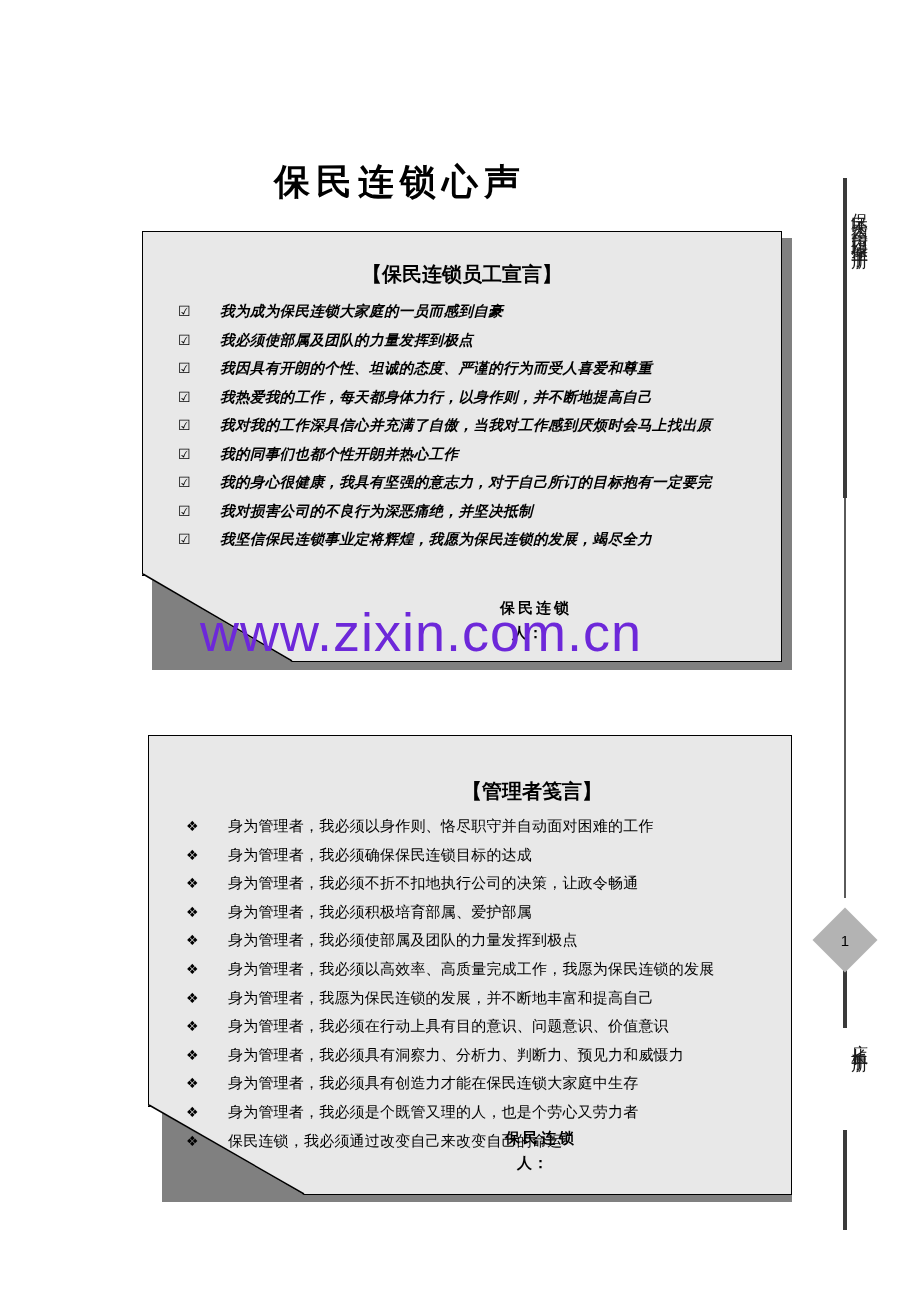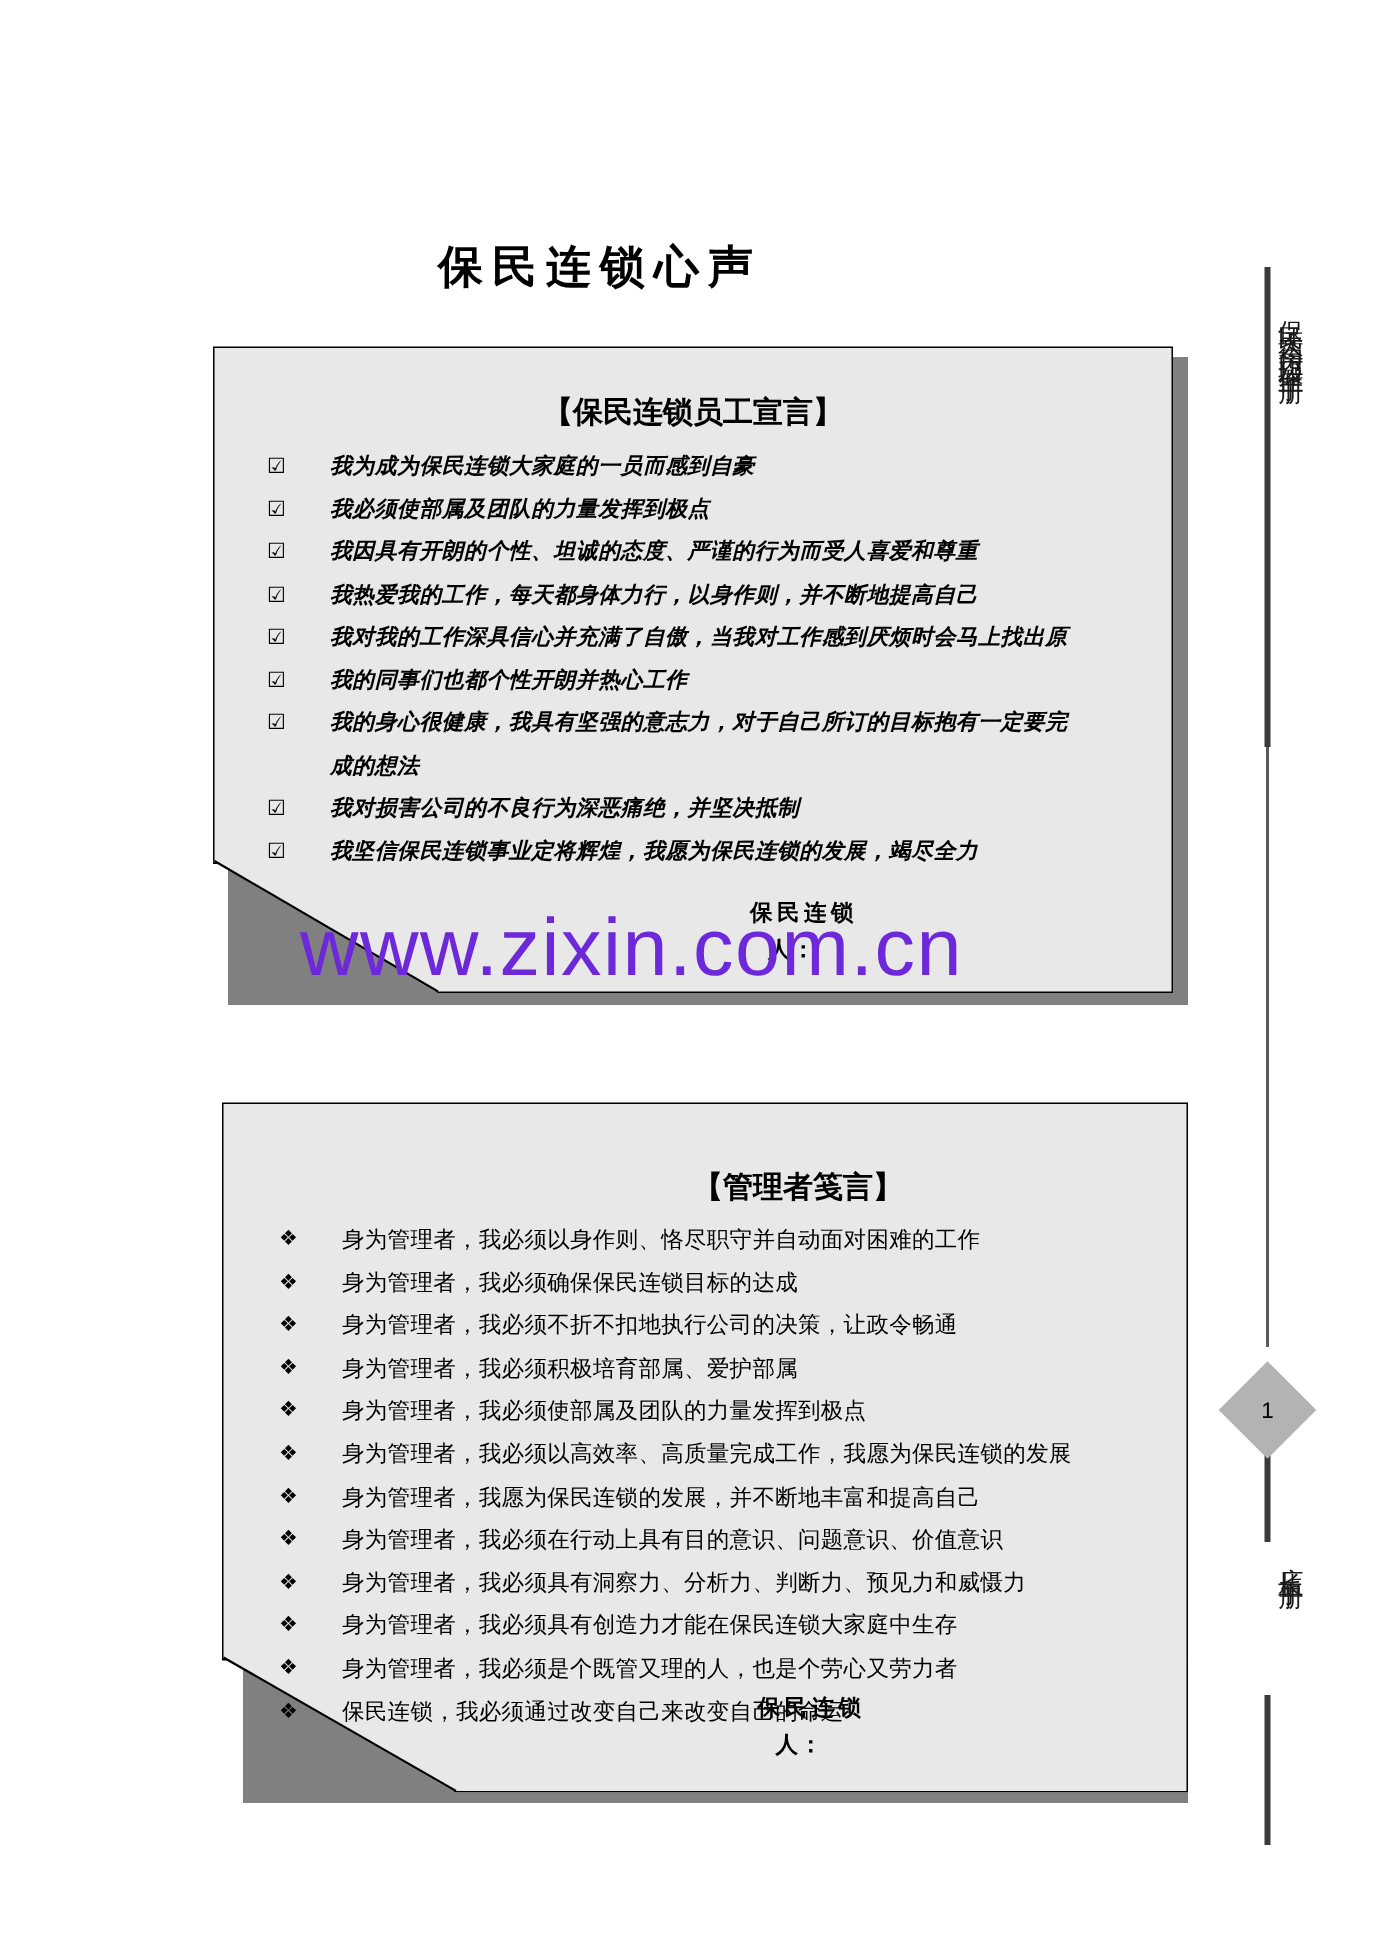--- a/index.html
+++ b/index.html
@@ -16,21 +16,21 @@
     color: #000;
   }
 
   
   .page-title {
     position: absolute;
     left: 0;
     top: 158px;
     width: 800px;
     text-align: center;
-    font-size: 30px;
+    font-size: 36px;
     font-weight: bold;
     letter-spacing: 6px;
     font-family: "DejaVu Sans", "Liberation Sans", sans-serif;
     white-space: nowrap;
   }
   .card-shadow {
     position: absolute;
     background: #808080;
     z-index: 1;
   }
@@ -235,21 +235,20 @@
       <div class="bullet-row">
         <span class="bullet-mark">☑</span>
         <span class="bullet-text">我的同事们也都个性开朗并热心工作</span>
       </div>
     </div>
     <div>
       <div class="bullet-row">
         <span class="bullet-mark">☑</span>
         <span class="bullet-text">我的身心很健康，我具有坚强的意志力，对于自己所订的目标抱有一定要完</span>
       </div>
-      <div class="cont">成的想法</div>
     </div>
     <div>
       <div class="bullet-row">
         <span class="bullet-mark">☑</span>
         <span class="bullet-text">我对损害公司的不良行为深恶痛绝，并坚决抵制</span>
       </div>
     </div>
     <div>
       <div class="bullet-row">
         <span class="bullet-mark">☑</span>

